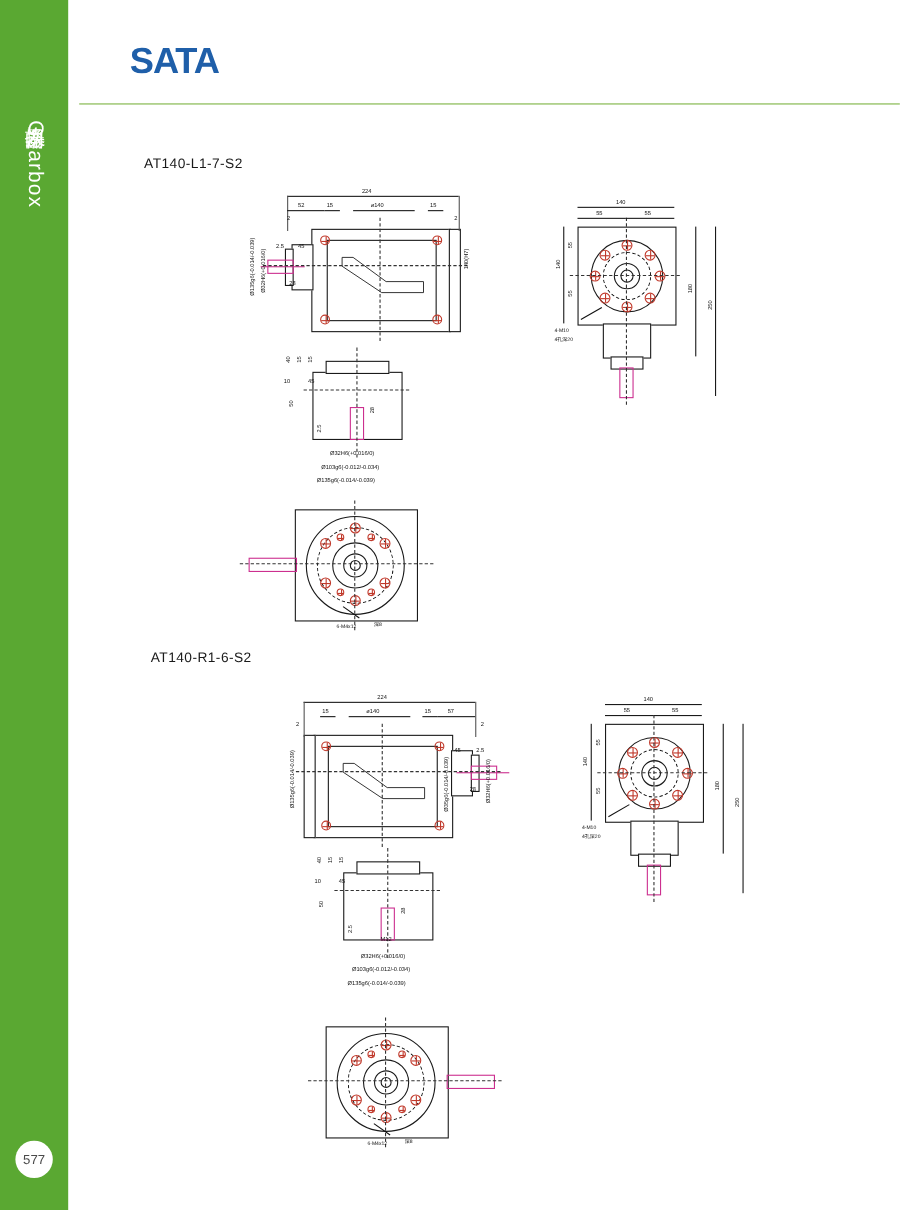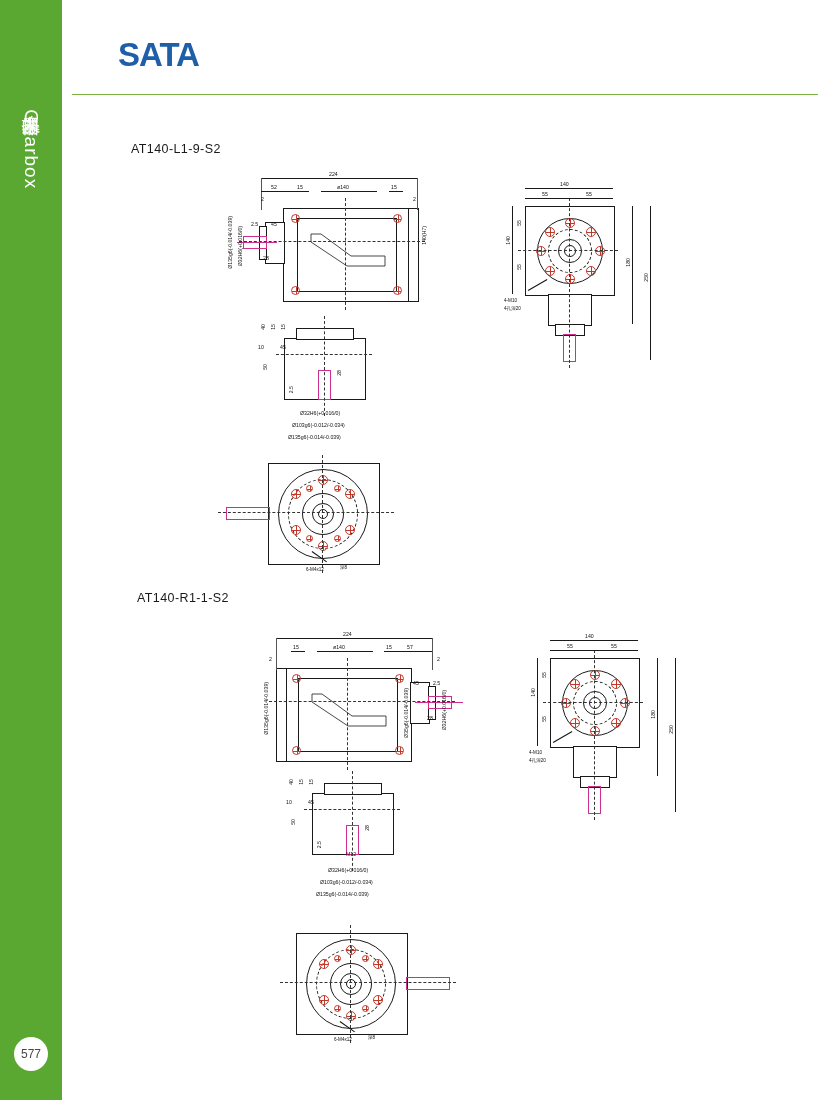--- a/index.html
+++ b/index.html
@@ -81,21 +81,21 @@
 </div>
 
 <div class="logo">
   <svg width="120" height="40" viewBox="0 0 120 40">
     <text x="0" y="30" font-family="Liberation Sans, sans-serif" font-size="33" font-weight="bold" fill="#1f5fa9" letter-spacing="-1">SATA</text>
     <path d="M2 33 L118 33" stroke="#1f5fa9" stroke-width="0" fill="none"></path>
   </svg>
 </div>
 <div class="header-rule"></div>
 
-<div class="fig-title" id="title-1">AT140-L1-9-S2</div>
+<div class="fig-title" id="title-1">AT140-L1-7-S2</div>
 
 <div class="drawing" id="fig1-front" style="left:225px;top:170px;width:220px;height:150px;">
 
   <div class="body-rect" style="left:58px;top:38px;width:125px;height:92px;"></div>
 
   <div class="body-rect thin" style="left:40px;top:52px;width:18px;height:40px;"></div>
   <div class="body-rect thin" style="left:34px;top:56px;width:6px;height:32px;"></div>
 
   <div class="magenta" style="left:18px;top:66px;width:22px;height:11px;"></div>
   <div class="magenta-line" style="left:12px;top:71.5px;width:40px;height:.8px;"></div>
@@ -293,21 +293,21 @@
 
   <div class="magenta" style="left:-24px;top:52px;width:42px;height:11px;"></div>
   <div class="dash-h" style="left:-32px;top:57px;width:176px;"></div>
   <div class="dash-v" style="left:72px;top:0px;height:118px;"></div>
 
   <div class="leader" style="left:62px;top:96px;width:18px;transform:rotate(35deg);"></div>
   <div class="label-sm" style="left:56px;top:112px;">6-M4x12</div>
   <div class="label-sm cn" style="left:90px;top:110px;">深8</div>
 </div>
 
-<div class="fig-title" id="title-2">AT140-R1-1-S2</div>
+<div class="fig-title" id="title-2">AT140-R1-6-S2</div>
 
 <div class="drawing" id="fig2-front" style="left:255px;top:620px;width:220px;height:160px;">
   <div class="body-rect" style="left:30px;top:48px;width:125px;height:92px;"></div>
   <div class="body-rect thin" style="left:155px;top:62px;width:18px;height:40px;"></div>
   <div class="body-rect thin" style="left:173px;top:66px;width:6px;height:32px;"></div>
   <div class="magenta" style="left:173px;top:76px;width:22px;height:11px;"></div>
   <div class="magenta-line" style="left:160px;top:81.5px;width:48px;height:.8px;"></div>
   <div class="body-rect thin" style="left:21px;top:48px;width:9px;height:92px;"></div>
   <div class="body-rect thin" style="left:43px;top:58px;width:98px;height:72px;"></div>
   <svg style="position:absolute;left:49px;top:68px;" width="90" height="52">

